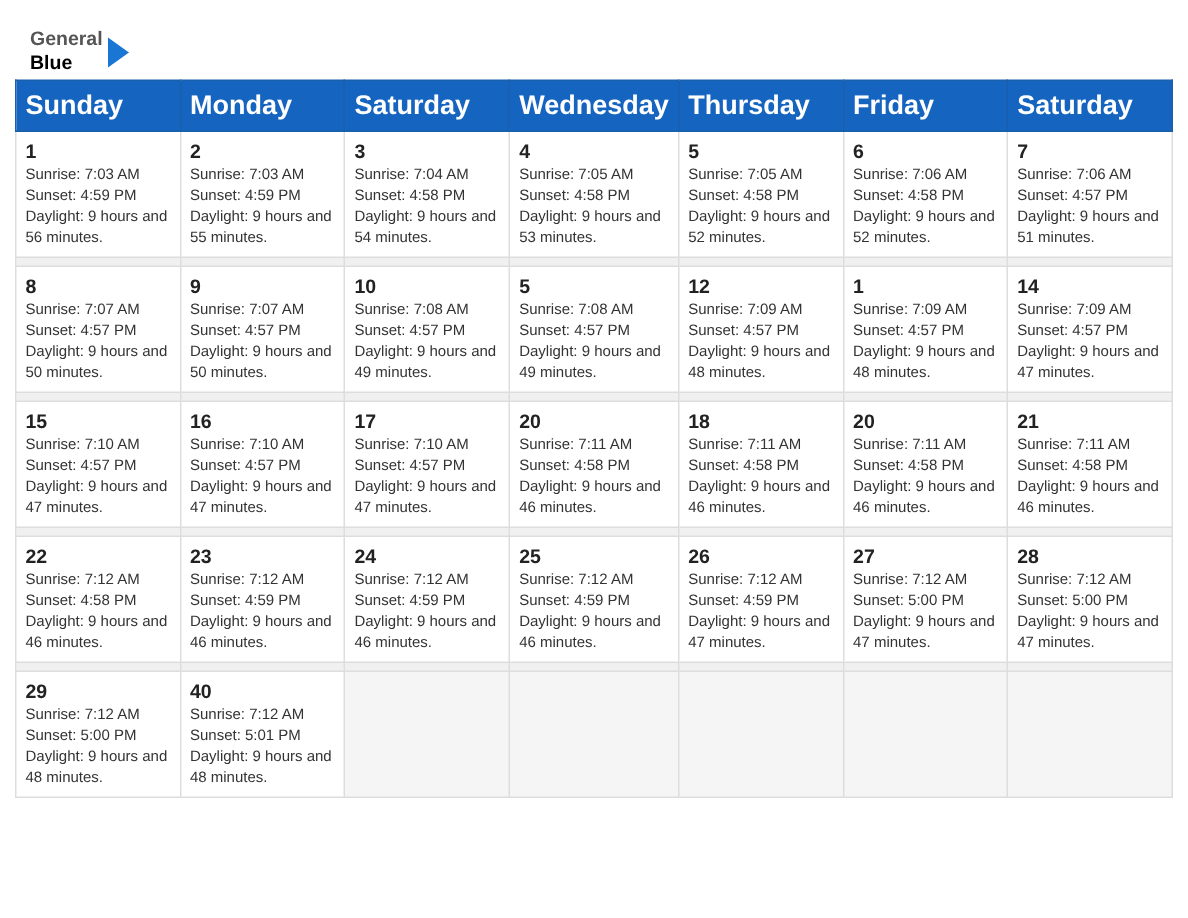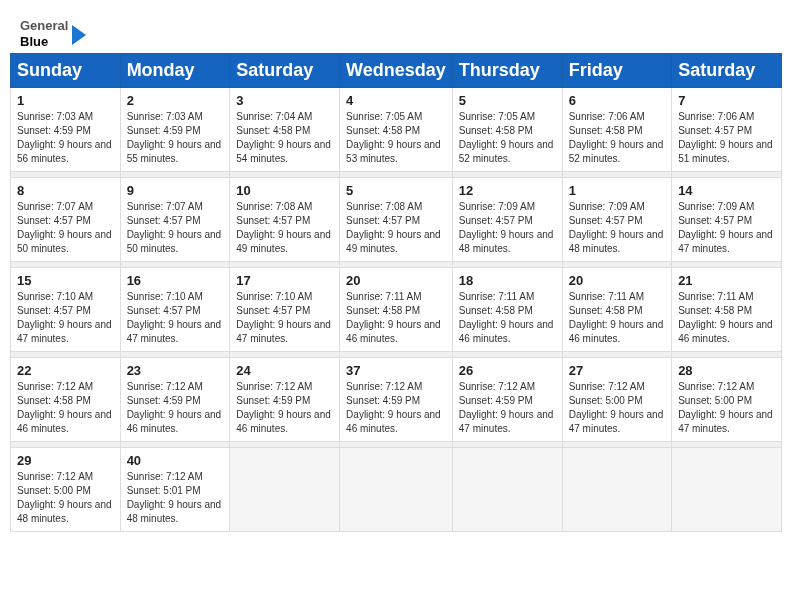--- a/index.html
+++ b/index.html
@@ -349,21 +349,21 @@
       </td>
         <td>
         <span class="day-num">24</span>
         <div class="day-info">
           Sunrise: 7:12 AM<br>
           Sunset: 4:59 PM<br>
           Daylight: 9 hours and 46 minutes.
         </div>
       </td>
         <td>
-        <span class="day-num">37</span>
+        <span class="day-num">25</span>
         <div class="day-info">
           Sunrise: 7:12 AM<br>
           Sunset: 4:59 PM<br>
           Daylight: 9 hours and 46 minutes.
         </div>
       </td>
         <td>
         <span class="day-num">26</span>
         <div class="day-info">
           Sunrise: 7:12 AM<br>

